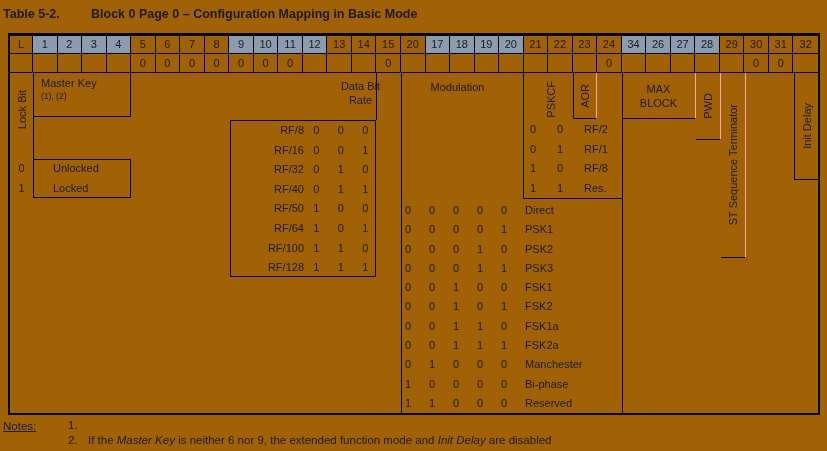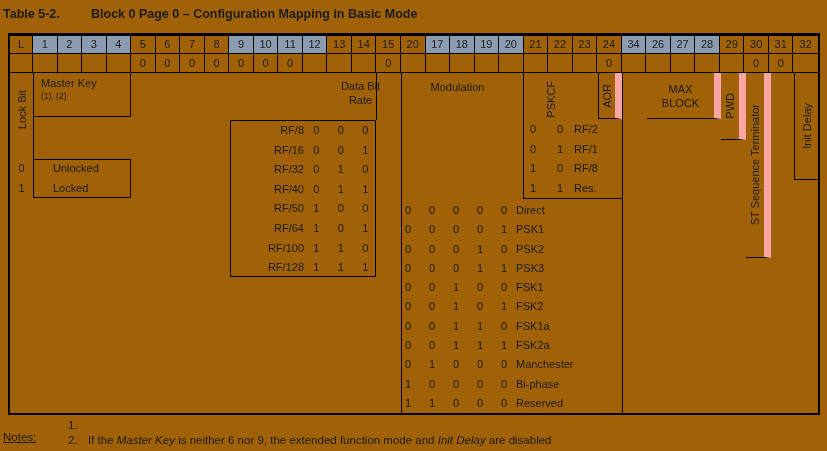--- a/index.html
+++ b/index.html
@@ -31,29 +31,29 @@
   .lock-row{position:absolute;left:0;height:19.5px;line-height:19.5px;display:flex;}
   .lock-row .bit{width:23px;}
   .lock-row .lbl{margin-left:20px;}
   .dbr-label{text-align:center;line-height:14px;}
   .dbr-box{border:1px solid #000;}
   .dbr-row{display:flex;height:19.6px;line-height:19.6px;}
   .dbr-name{display:inline-block;width:73px;text-align:right;flex:none;}
   .mod-row,.psk-row{display:flex;line-height:19.3px;height:19.3px;}
   .mod-row{height:19.3px;}
   .psk-row{height:19.5px;line-height:19.5px;}
-  .mod-lbl{white-space:nowrap;}
-  .psk-lbl{margin-left:2px;white-space:nowrap;}
+  .mod-lbl{margin-left:9px;white-space:nowrap;}
+  .psk-lbl{margin-left:12px;white-space:nowrap;}
   .b-l{border-left:1px solid #000;}
-  .b-r{border-right:7px solid #fca5a5;margin-left:25px;}
+  .b-r{border-right:1px solid #fca5a5;}
   .b-b{border-bottom:1px solid #000;}
   .maxblock{line-height:14px;text-align:center;}
   
   .notes{position:absolute;left:3px;top:418px;font-size:11.5px;line-height:14.5px;}
-  .notes-label{position:absolute;left:0;top:12px;text-decoration:underline;}
+  .notes-label{position:absolute;left:0;top:1px;text-decoration:underline;}
   .note-items{margin-left:65px;}
   .note-row{display:flex;}
   .note-num{display:inline-block;width:20px;flex:none;}
   .note-text{white-space:nowrap;}
   .note-text i{font-style:italic;}
 </style>
 </head>
 <body>
 
 <div class="page">

